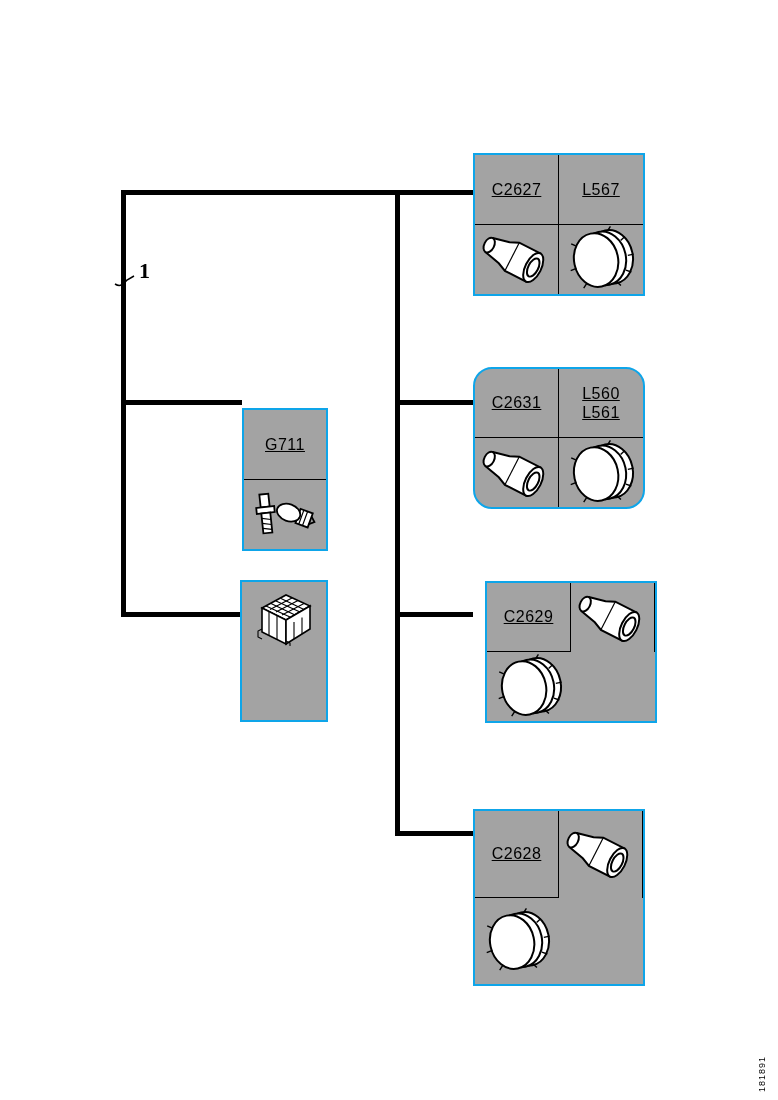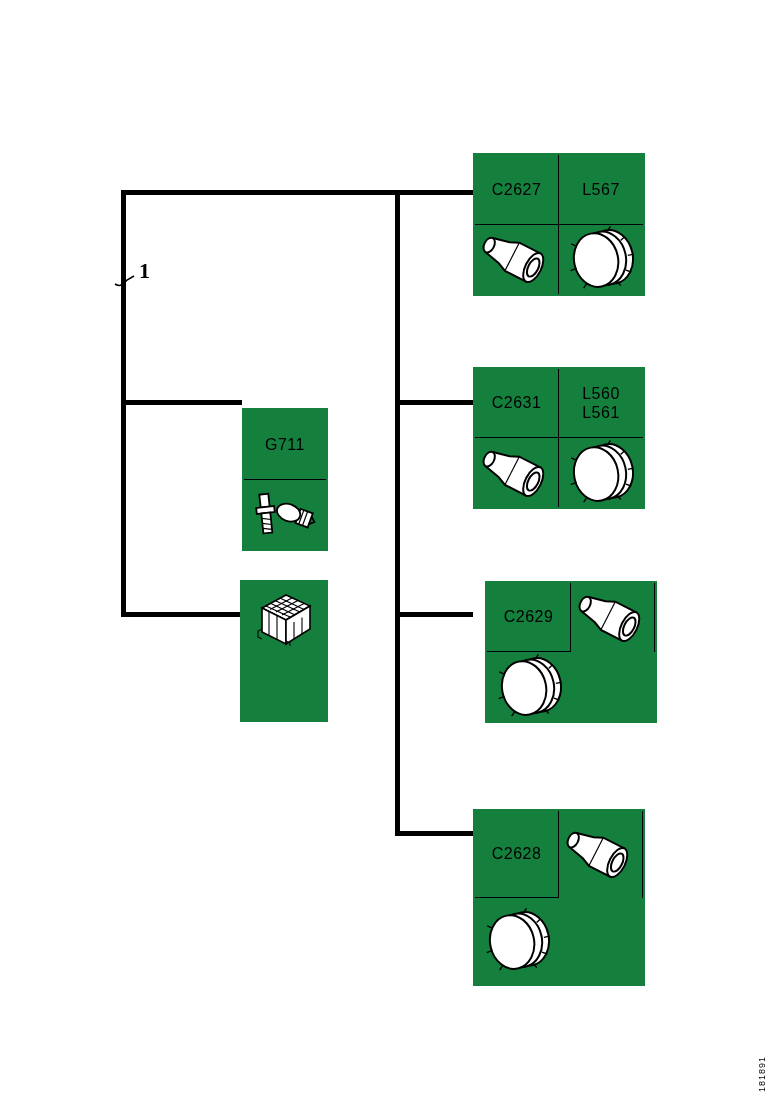--- a/index.html
+++ b/index.html
@@ -2,22 +2,22 @@
 <html><head>
 <meta charset="utf-8">
 <style>
   html,body { margin:0; padding:0; background:#fff; }
   .page {
     position:relative; width:778px; height:1100px; background:#fff;
     font-family:"Liberation Sans", sans-serif; color:#000; overflow:hidden;
   }
   .line { position:absolute; background:#000; }
   .pgrid {
-    position:absolute; box-sizing:border-box; border:2px solid #15803d;
-    background:#15803d; display:grid;
+    position:absolute; box-sizing:border-box; border:2px solid #0ea5e9;
+    background:#a3a3a3; display:grid;text-decoration:underline;
   }
   .pgrid.double { grid-template-columns:1fr 1fr; grid-template-rows:1fr 1fr; }
   .pgrid.single { grid-template-columns:1fr; grid-template-rows:1fr 1fr; }
   .cell {
     display:flex; align-items:center; justify-content:center;
     box-sizing:border-box; overflow:hidden;
   }
   .b-r { border-right:1.5px solid #000; }
   .b-b { border-bottom:1.5px solid #000; }
   .code {
@@ -118,21 +118,21 @@
         <ellipse cx="-5" cy="0" rx="22" ry="27"></ellipse>
         <g stroke-width="1.4" fill="none">
           <path d="M 12 -26 l 4 -4 M 23 -14 l 5 -3 M 27 2 l 6 0 M 22 16 l 5 3 M 11 26 l 3 4"></path>
           <path d="M -22 -18 l -4 -3 M -26 4 l -6 1 M -19 21 l -4 4"></path>
         </g>
       </g>
     </svg>
       </div>
   </div>
 
-  <div class="pgrid double" style="left:473px; top:367px; width:172px; height:142px;">
+  <div class="pgrid double" style="left:473px; top:367px; width:172px; height:142px;border-radius:19px;">
     <div class="cell b-r b-b code">C2631</div>
     <div class="cell b-b code">L560
 L561</div>
     <div class="cell b-r">
     <svg width="84" height="68" viewBox="0 0 84 68">
       <g fill="#fff" stroke="#000" stroke-width="2" transform="translate(42,34) rotate(27)">
         <path d="M -31 -8 L -14 -12 L -5 -16 L 19 -16 L 19 16 L -5 16 L -14 12 L -31 8 Z"></path>
         <ellipse cx="-31" cy="0" rx="5" ry="8"></ellipse>
         <ellipse cx="19" cy="0" rx="8" ry="16"></ellipse>
         <ellipse cx="19" cy="0" rx="5" ry="10"></ellipse>

